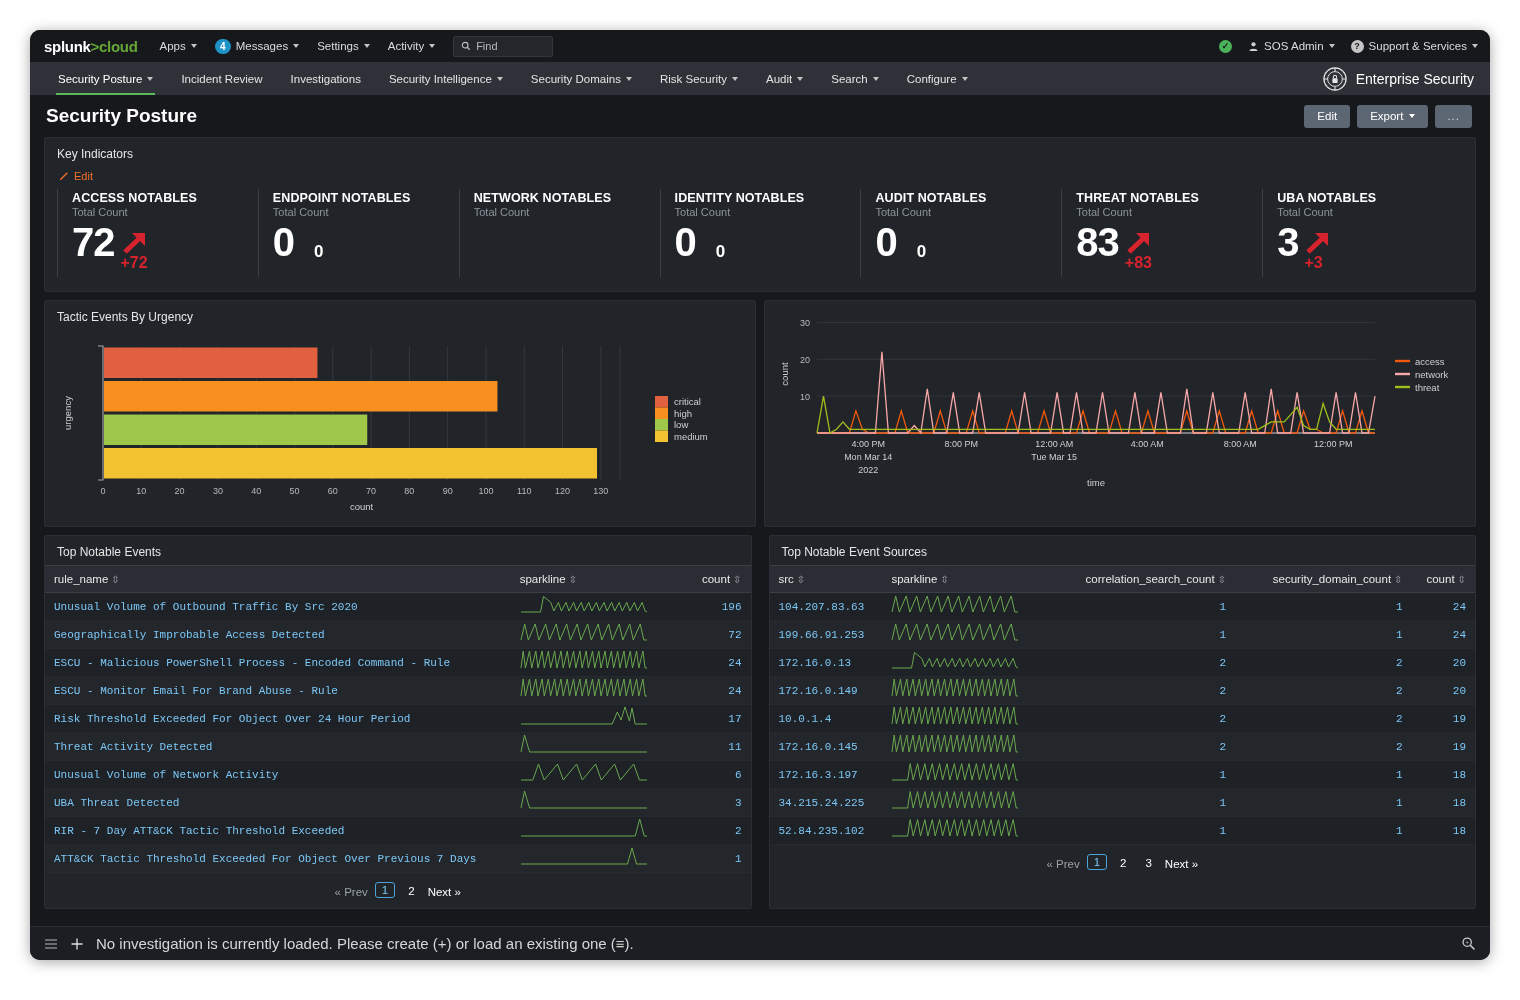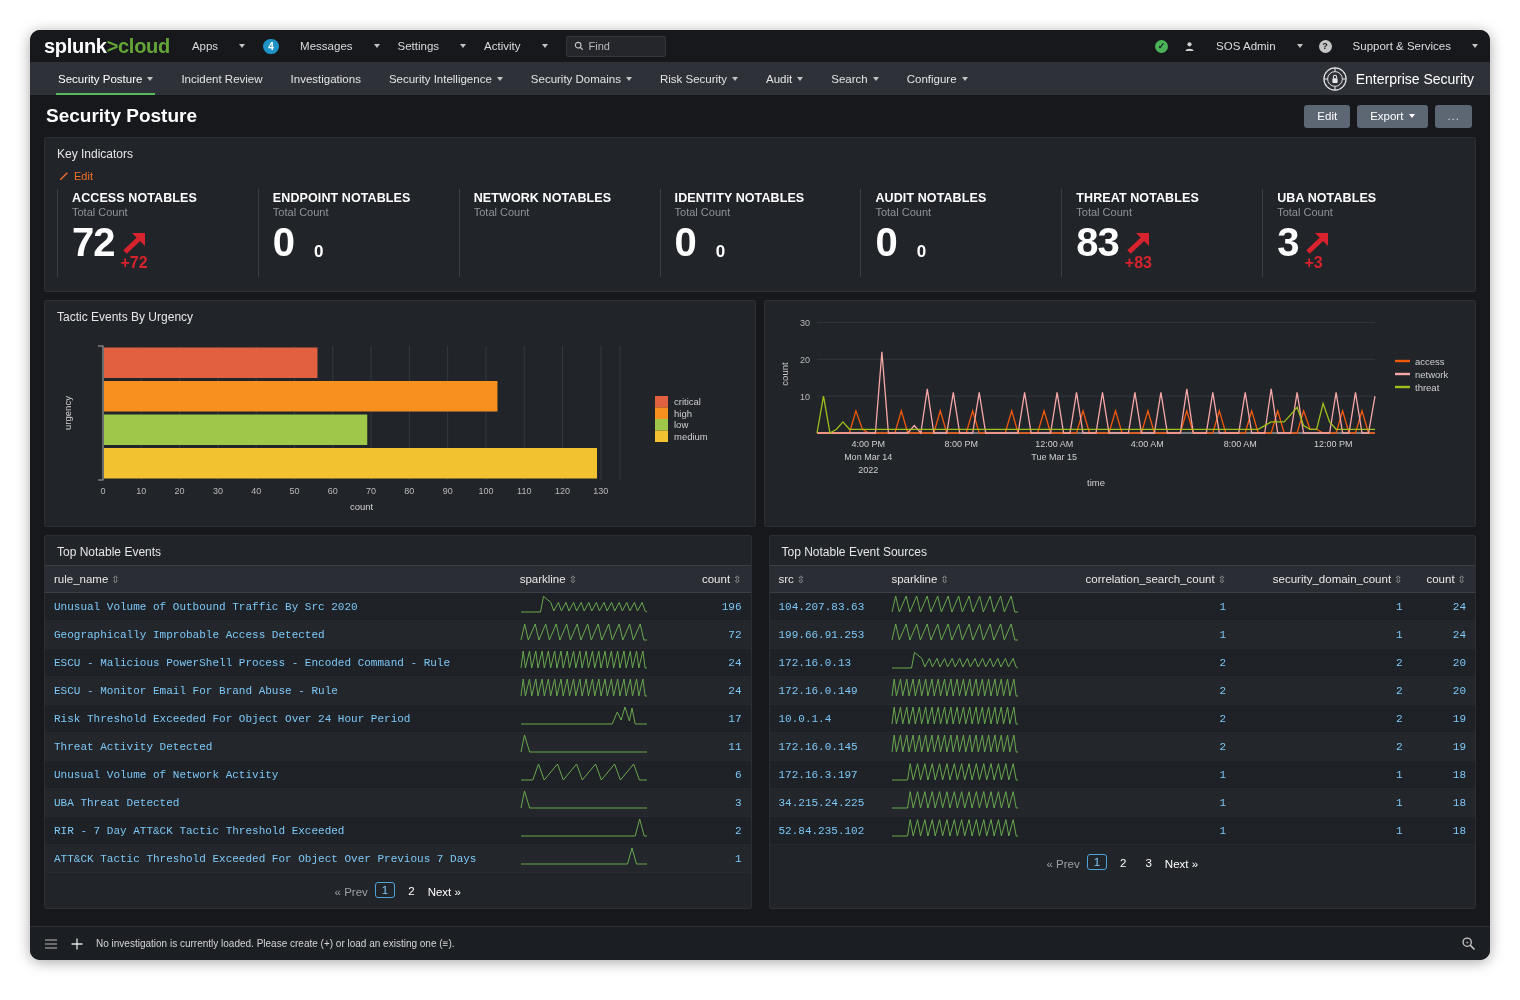--- a/index.html
+++ b/index.html
@@ -20,26 +20,26 @@
   }
 
   
   .topbar {
     height: 32px;
     background: #16181c;
     display: flex; align-items: center;
     padding: 0 12px 0 14px;
     position: relative;
   }
-  .logo { font-size: 20px; font-weight: bold; color: #ffffff; letter-spacing: -0.3px; margin-right: 22px; }
+  .logo { font-size: 15px; font-weight: bold; color: #ffffff; letter-spacing: -0.3px; margin-right: 22px; }
   .logo .gt { color: #65a637; }
   .logo .cloud { color: #65a637; }
   .topnav-item {
     font-size: 11.5px; color: #dcdcdc; margin-right: 18px;
-    display: flex; align-items: center; gap: 21px; cursor: pointer;
+    display: flex; align-items: center; gap: 5px; cursor: pointer;
     white-space: nowrap;
   }
   .caret { width: 0; height: 0; border-left: 3.5px solid transparent; border-right: 3.5px solid transparent; border-top: 4px solid #c3c3c3; display: inline-block; }
   .msg-badge {
     background: #1e93c6; color: #fff; border-radius: 9px;
     min-width: 16px; height: 15px; font-size: 10px;
     display: inline-flex; align-items: center; justify-content: center;
     padding: 0 4px; font-weight: bold;
   }
   .find-box {
@@ -149,21 +149,21 @@
   .pager span { font-size: 11.5px; color: #9aa0a6; cursor: pointer; }
   .pager .pg { color: #ffffff; padding: 1px 6px; }
   .pager .pg.active { color: #7dc8f7; border: 1px solid #4da2d6; border-radius: 3px; }
 
   
   .footer {
     position: absolute; left: 0; right: 0; bottom: 0; height: 34px;
     background: #1b1e23; border-top: 1px solid #2b2f35;
     display: flex; align-items: center; padding: 0 14px; gap: 12px;
   }
-  .footer-text { font-size: 10px; color: #d6d6d6; }
+  .footer-text { font-size: 15px; color: #d6d6d6; }
   .footer-right { margin-left: auto; }
   .ico { display: inline-flex; align-items: center; justify-content: center; }
 </style>
 </head>
 <body>
 
 <div class="app-frame">
 
   <div class="topbar">
     <div class="logo">

